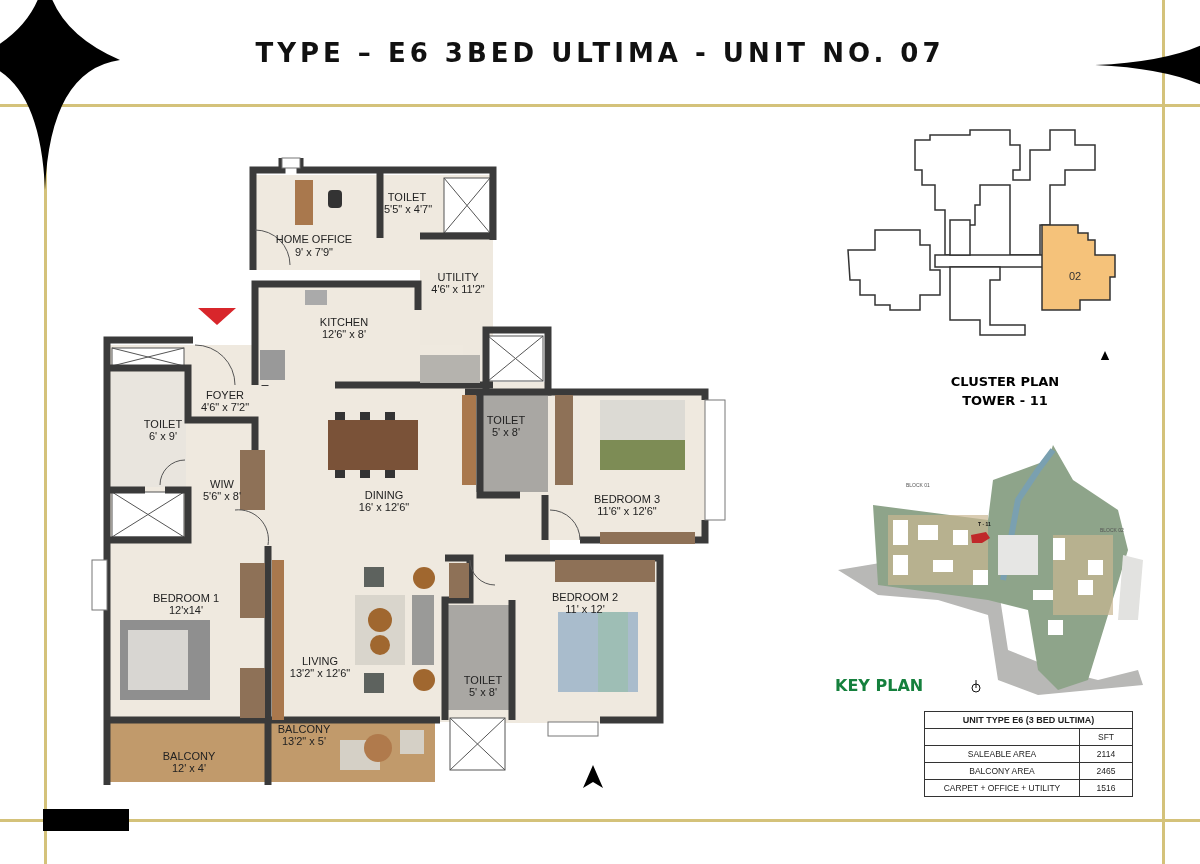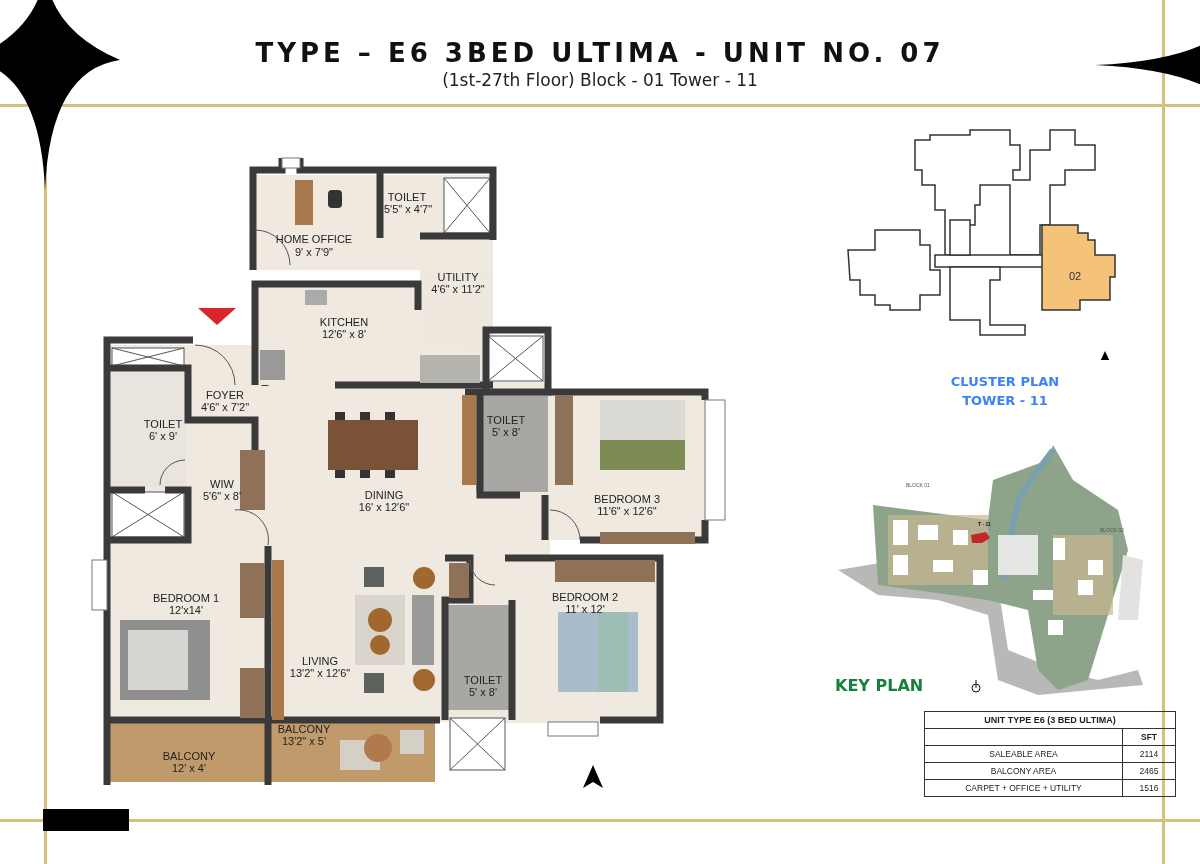--- a/index.html
+++ b/index.html
@@ -4,46 +4,45 @@
 <style>
   html, body { margin:0; padding:0; }
   body { width:1200px; height:864px; background:#ffffff; position:relative; overflow:hidden; font-family:"DejaVu Sans", sans-serif; }
   .gold-line { position:absolute; background:#d4c27a; }
   .star { position:absolute; }
   .title-wrap { position:absolute; left:0; width:1200px; top:38px; text-align:center; }
   .title { font-family:"DejaVu Sans", sans-serif; font-weight:bold; font-size:26px; letter-spacing:4px; color:#111; }
   .subtitle { font-family:"DejaVu Sans", sans-serif; font-size:17px; color:#222; margin-top:2px; }
   .plan { position:absolute; left:0; top:0; }
   .room-label { font-family:"Liberation Sans", sans-serif; font-size:11px; fill:#222; text-anchor:middle; }
-  .cluster-title { position:absolute; left:930px; top:372px; width:150px; text-align:center; font-family:"DejaVu Sans", sans-serif; font-weight:bold; font-size:13px; color:#3b82f6; line-height:19px; }
+  .cluster-title { position:absolute; left:930px; top:372px; width:150px; text-align:center; font-family:"DejaVu Sans", sans-serif; font-weight:bold; font-size:13px; color:#000000; line-height:19px; }
   .key-title { position:absolute; left:835px; top:676px; font-family:"DejaVu Sans", sans-serif; font-weight:bold; font-size:16px; color:#15803d; }
-  table.area { position:absolute; left:924px; top:711px; width:252px; border-collapse:collapse; font-family:"Liberation Sans", sans-serif; font-size:8.5px; color:#222; }
+  table.area { position:absolute; left:924px; top:711px; width:209px; border-collapse:collapse; font-family:"Liberation Sans", sans-serif; font-size:8.5px; color:#222; }
   table.area td { border:1px solid #333; text-align:center; height:16px; padding:0 2px; }
   table.area td.head { font-weight:bold; font-size:9px; }
-  table.area td.sft { font-weight:bold; width:48px;margin-top:20px; }
+  table.area td.sft { font-weight:normal; width:48px;margin-top:20px; }
   .black-bar { position:absolute; left:43px; top:809px; width:86px; height:22px; background:#000; }
 </style>
 </head>
 <body>
 
 <div class="gold-line" style="left:0;top:104px;width:1200px;height:3px;"></div>
 <div class="gold-line" style="left:0;top:819px;width:1200px;height:3px;"></div>
 <div class="gold-line" style="left:44px;top:100px;width:3px;height:764px;"></div>
 <div class="gold-line" style="left:1162px;top:0;width:3px;height:864px;"></div>
 
 <svg class="star" style="left:-30px;top:-30px;" width="150" height="220" viewBox="0 0 150 220">
   <path d="M75 0 Q80 60 150 90 Q80 100 75 220 Q70 100 0 90 Q70 60 75 0 Z" fill="#000"></path>
 </svg>
 <svg class="star" style="left:1095px;top:20px;" width="140" height="90" viewBox="0 0 140 90">
   <path d="M140 0 Q120 40 140 90 Q110 50 0 45 Q110 40 140 0 Z" fill="#000"></path>
 </svg>
 
 <div class="title-wrap">
   <div class="title">TYPE – E6 3BED ULTIMA - UNIT NO. 07</div>
-  <div class="subtitle">(1st-27th Floor) Block - 01  Tower - 11</div>
 </div>
 
 <svg class="plan" width="1200" height="864" viewBox="0 0 1200 864">
 
   <g>
     <rect x="253" y="175" width="240" height="95" fill="#efe9df"></rect>
     <rect x="255" y="282" width="165" height="100" fill="#efe9df"></rect>
     <rect x="420" y="270" width="73" height="120" fill="#eee8de"></rect>
     <rect x="108" y="345" width="355" height="375" fill="#efe9df"></rect>
     <rect x="190" y="382" width="360" height="340" fill="#efe9df"></rect>

